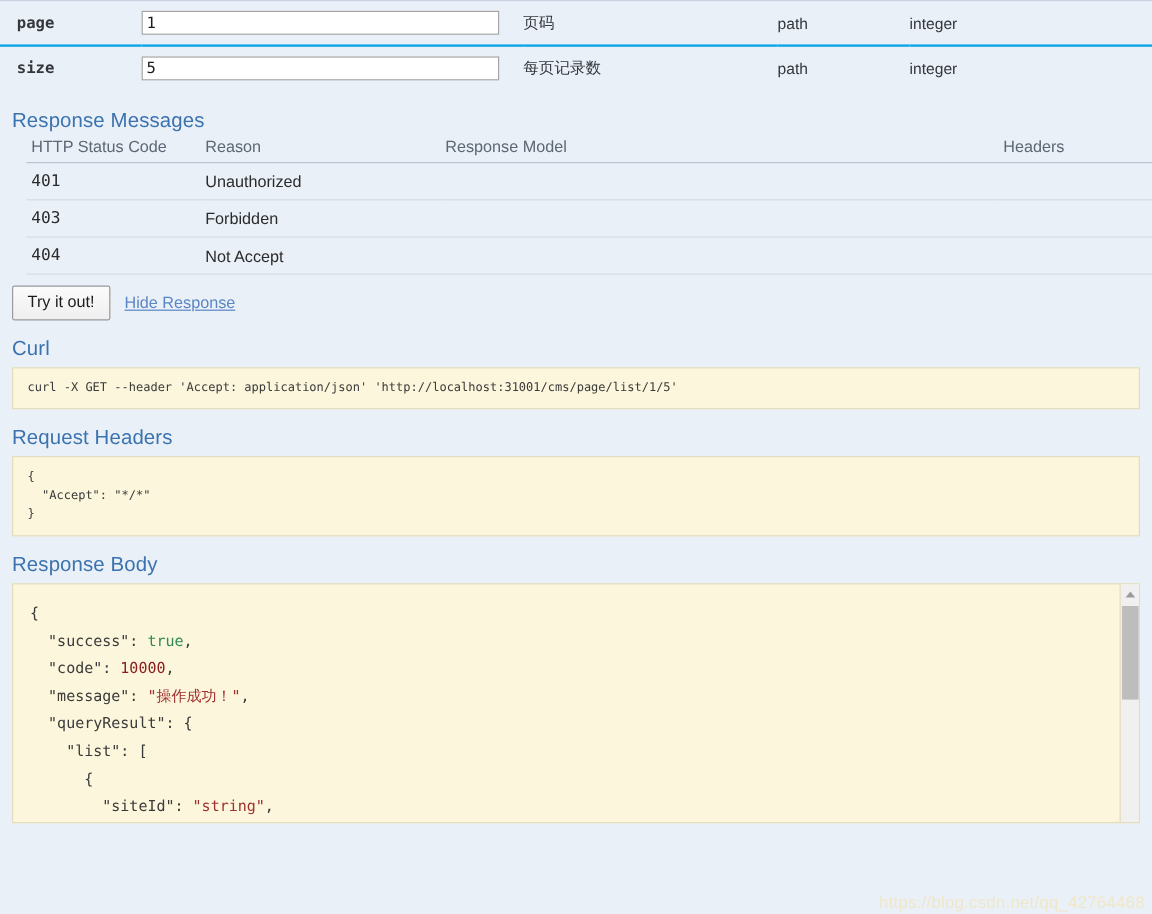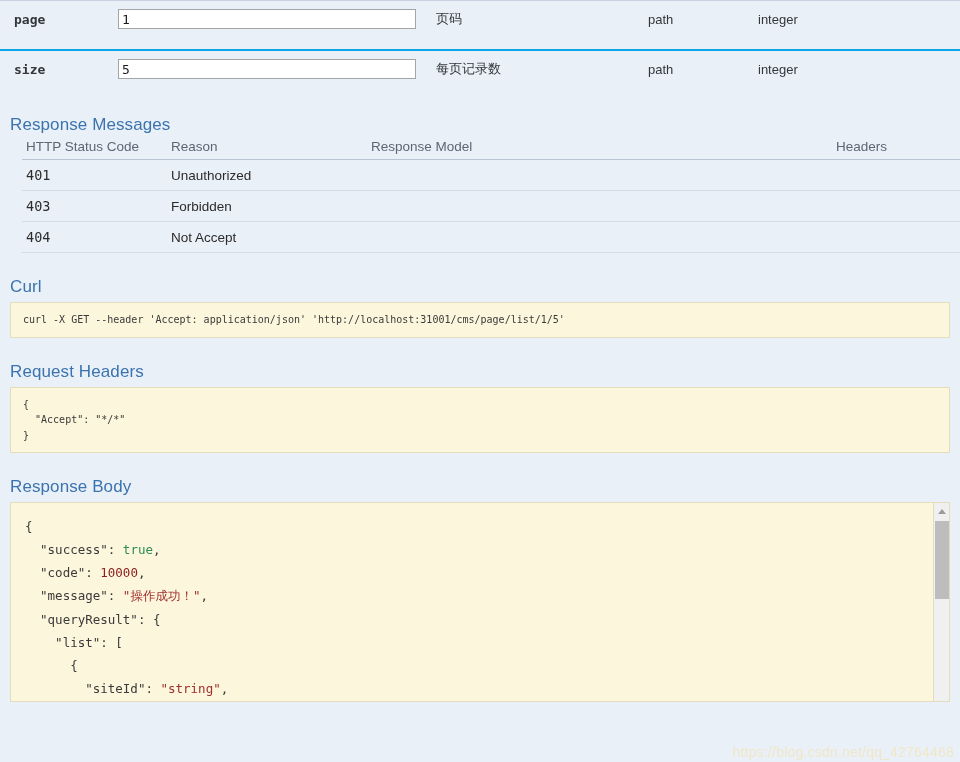--- a/index.html
+++ b/index.html
@@ -19,21 +19,21 @@
 
   
   .params {
     width: 960px;
     border-collapse: collapse;
     table-layout: fixed;
   }
   .params tr { border-top: 2px solid #0ea5e9; }
   .params tr:first-child { border-top: 1px solid #c8d2e0; }
   .params td {
-    padding: 8px 0 20px 0;
+    padding: 8px 0 8px 0;
     vertical-align: middle;
     font-size: 13px;
     color: #33363b;
     margin-left: 36px;
   }
   .p-name {
     width: 118px;
     padding-left: 14px !important;
     font-family: "DejaVu Sans Mono", monospace;
     font-size: 13px;
@@ -117,21 +117,21 @@
     line-height: 1;
   }
   .link-hide {
     color: #5b86c4;
     font-size: 13.5px;
     text-decoration: underline;
     cursor: pointer;
   }
 
   
-  .block { margin-top: 24px; }
+  .block { margin-top: 14px; }
   .code-box {
     margin: 3px 10px 0 10px;
     background: #fcf6dc;
     border: 1px solid #e3dcbd;
     padding: 9px 12px;
     font-family: "DejaVu Sans Mono", monospace;
     font-size: 10px;
     color: #3a3a3a;
     line-height: 1.55;
     white-space: pre;
@@ -259,20 +259,24 @@
         <tr>
           <td class="code-cell">404</td>
           <td>Not Accept</td>
           <td></td>
           <td></td>
         </tr>
       </tbody>
     </table>
   </div>
 
+  <div class="actions">
+    <button class="btn-tryout">Try it out!</button>
+    <a class="link-hide">Hide Response</a>
+  </div>
 
   <div class="block">
     <h3 class="section-title">Curl</h3>
     <div class="code-box">curl -X GET --header 'Accept: application/json' 'http://localhost:31001/cms/page/list/1/5'</div>
   </div>
 
 
   <div class="block">
     <h3 class="section-title">Request Headers</h3>
     <div class="code-box">{

